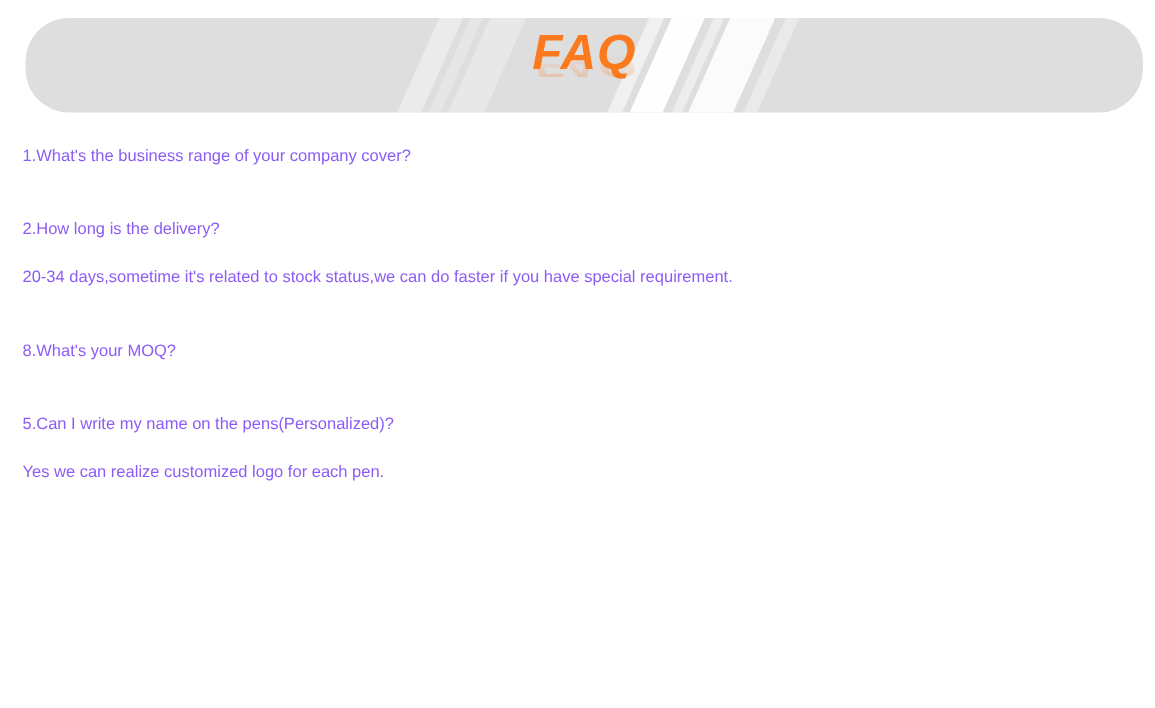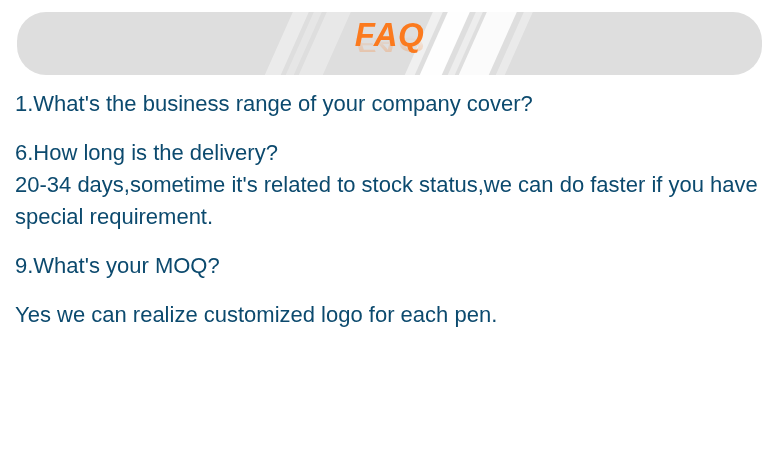--- a/index.html
+++ b/index.html
@@ -97,23 +97,23 @@
     width: 745px;
   }
   .faq-item {
     margin-bottom: 17px;
   }
   .faq-item:last-child {
     margin-bottom: 0;
   }
   .faq-question,
   .faq-answer {
-    font-size: 22px;
+    font-size: 11px;
     line-height: 32px;
-    color: #0c4a6e;
+    color: #8b5cf6;
     white-space: pre-wrap;
     margin: 0;
   }
 </style>
 </head>
 <body>
 
 <div class="faq-banner">
   <div class="stripes">
     <span class="stripe s6"></span>
@@ -131,26 +131,27 @@
   </div>
 </div>
 
 <div class="faq-list">
 
   <div class="faq-item">
     <p class="faq-question">1.What's the business range of your company cover?</p>
   </div>
 
   <div class="faq-item">
-    <p class="faq-question">6.How long is the delivery?</p>
+    <p class="faq-question">2.How long is the delivery?</p>
     <p class="faq-answer">20-34 days,sometime it's related to stock status,we can do faster if you have special requirement.</p>
   </div>
 
 
   <div class="faq-item">
-    <p class="faq-question">9.What's your MOQ?</p>
+    <p class="faq-question">8.What's your MOQ?</p>
   </div>
 
   <div class="faq-item">
+    <p class="faq-question">5.Can I write my name on the pens(Personalized)?</p>
     <p class="faq-answer">Yes we can realize customized logo for each pen.</p>
   </div>
 
 </div>
 
 </body></html>

